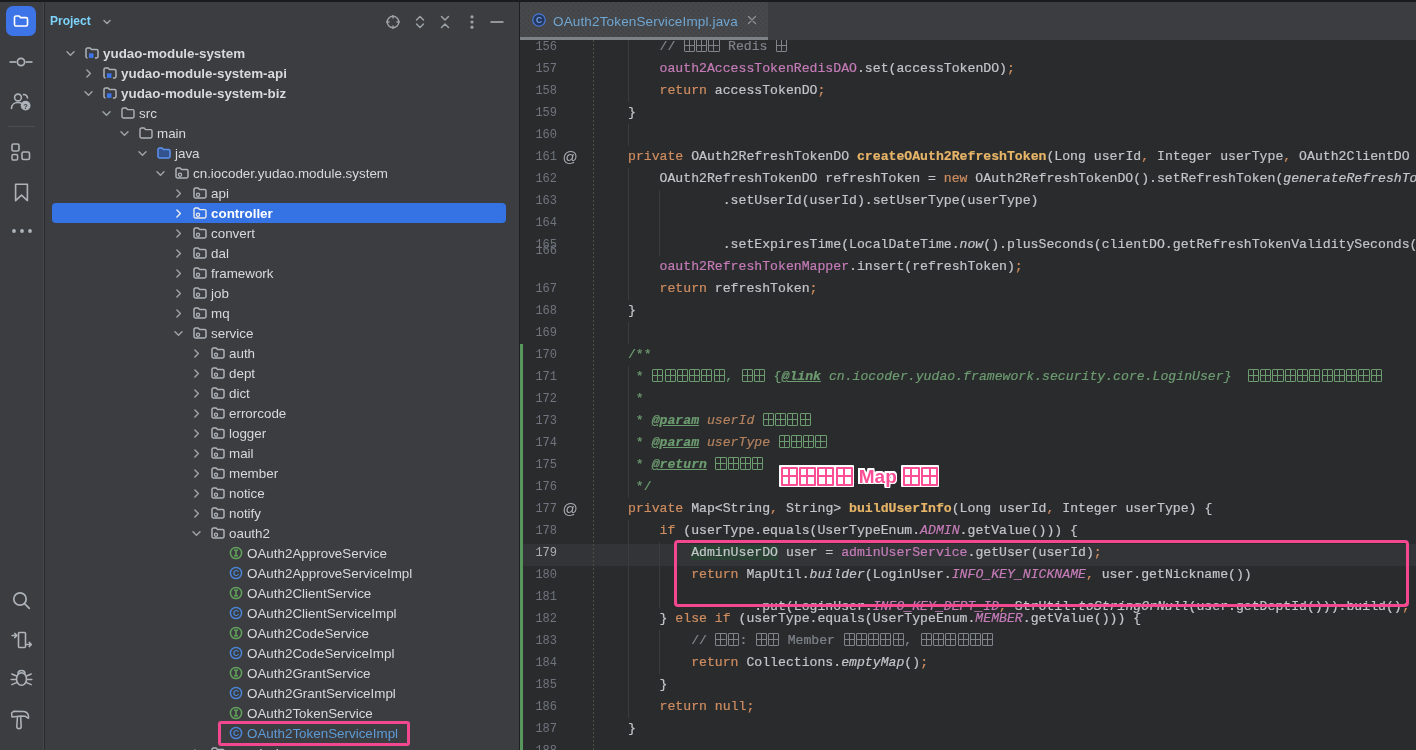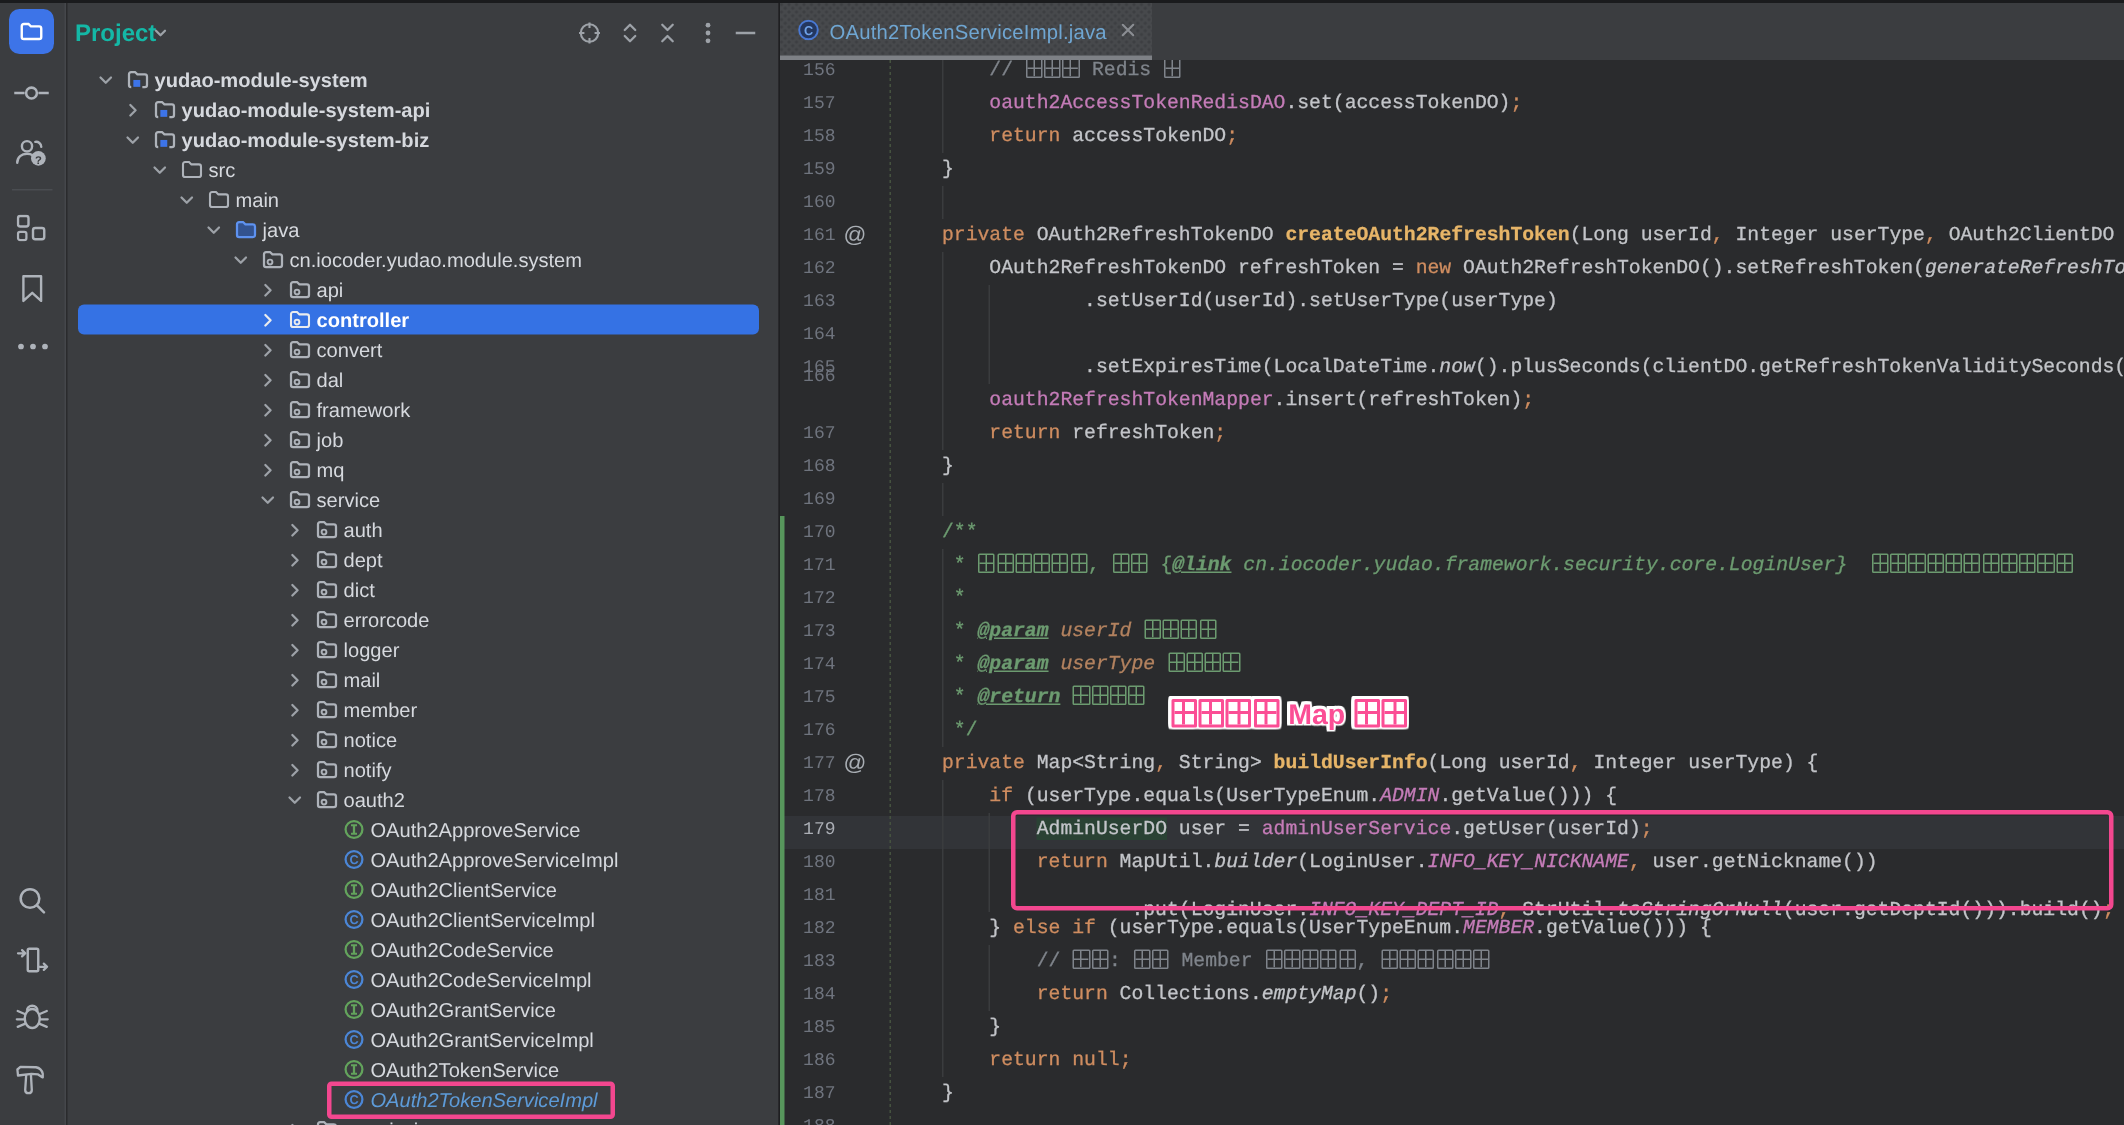--- a/index.html
+++ b/index.html
@@ -13,30 +13,30 @@
 #topline { position:absolute; left:0; top:0; width:1416px; height:2px; background:#1A1B1D; z-index:9; }
 
 
 #tab { position:absolute; left:0px; top:1px; width:248px; height:36px; background-color:#47494C;
   background-image:radial-gradient(#3D3F42 0.9px, transparent 1.1px),radial-gradient(#3D3F42 0.9px, transparent 1.1px); background-size:5px 5px,5px 5px; background-position:1px 2px,3.5px 4.5px; }
 #tabuline { position:absolute; left:0px; top:37px; width:248px; height:3px; background:#7E8186; }
 #tabtext { position:absolute; left:33px; top:14px; font-size:13.5px; color:#6FA6D2; letter-spacing:0.15px; }
 
 
 #phead { position:absolute; left:0; top:0; width:474px; height:42px; }
-.ptitle { position:absolute; left:5px; top:14px; font-size:16px; font-weight:bold; color:#14b8a6; }
+.ptitle { position:absolute; left:5px; top:14px; font-size:12px; font-weight:bold; color:#7dd3fc; }
 
 
 #tree { position:absolute; left:0; top:0; width:474px; height:750px; }
 .trow { position:absolute; left:-45px; width:534px; height:20px; }
 .tic { position:absolute; }
 .tlabel { position:absolute; top:2.5px; font-size:13.4px; color:#D6D9DE; white-space:pre; }
 .tlabel.b { font-weight:bold; }
 .tlabel.selt { color:#FFFFFF; }
-.tlabel.openf { color:#5D9BD8;font-style:italic; }
+.tlabel.openf { color:#5D9BD8; }
 .selbar { position:absolute; left:52px; top:0; width:454px; height:20px; background:#3572E4; border-radius:4px; }
 
 
 #editor { position:absolute; left:520px; top:2px; width:896px; height:748px; background:#2A2B2D; }
 #caretrow { position:absolute; left:0; top:542px; width:896px; height:22px; background:#323438; z-index:1; }
 .ln { position:absolute; left:596.4px; height:22px; font:13.1667px/22px "Liberation Mono",monospace; white-space:pre; color:#C3C5C9; z-index:2; -webkit-text-stroke:0.2px; }
 .gn { position:absolute; left:500px; width:57px; text-align:right; font:12px/22px "Liberation Mono",monospace; color:#6F747E; z-index:2; }
 .gn.cur { color:#ABAEB5; }
 .o { color:#CF8D60; }
 .y { color:#E7B568; font-weight:bold; }

